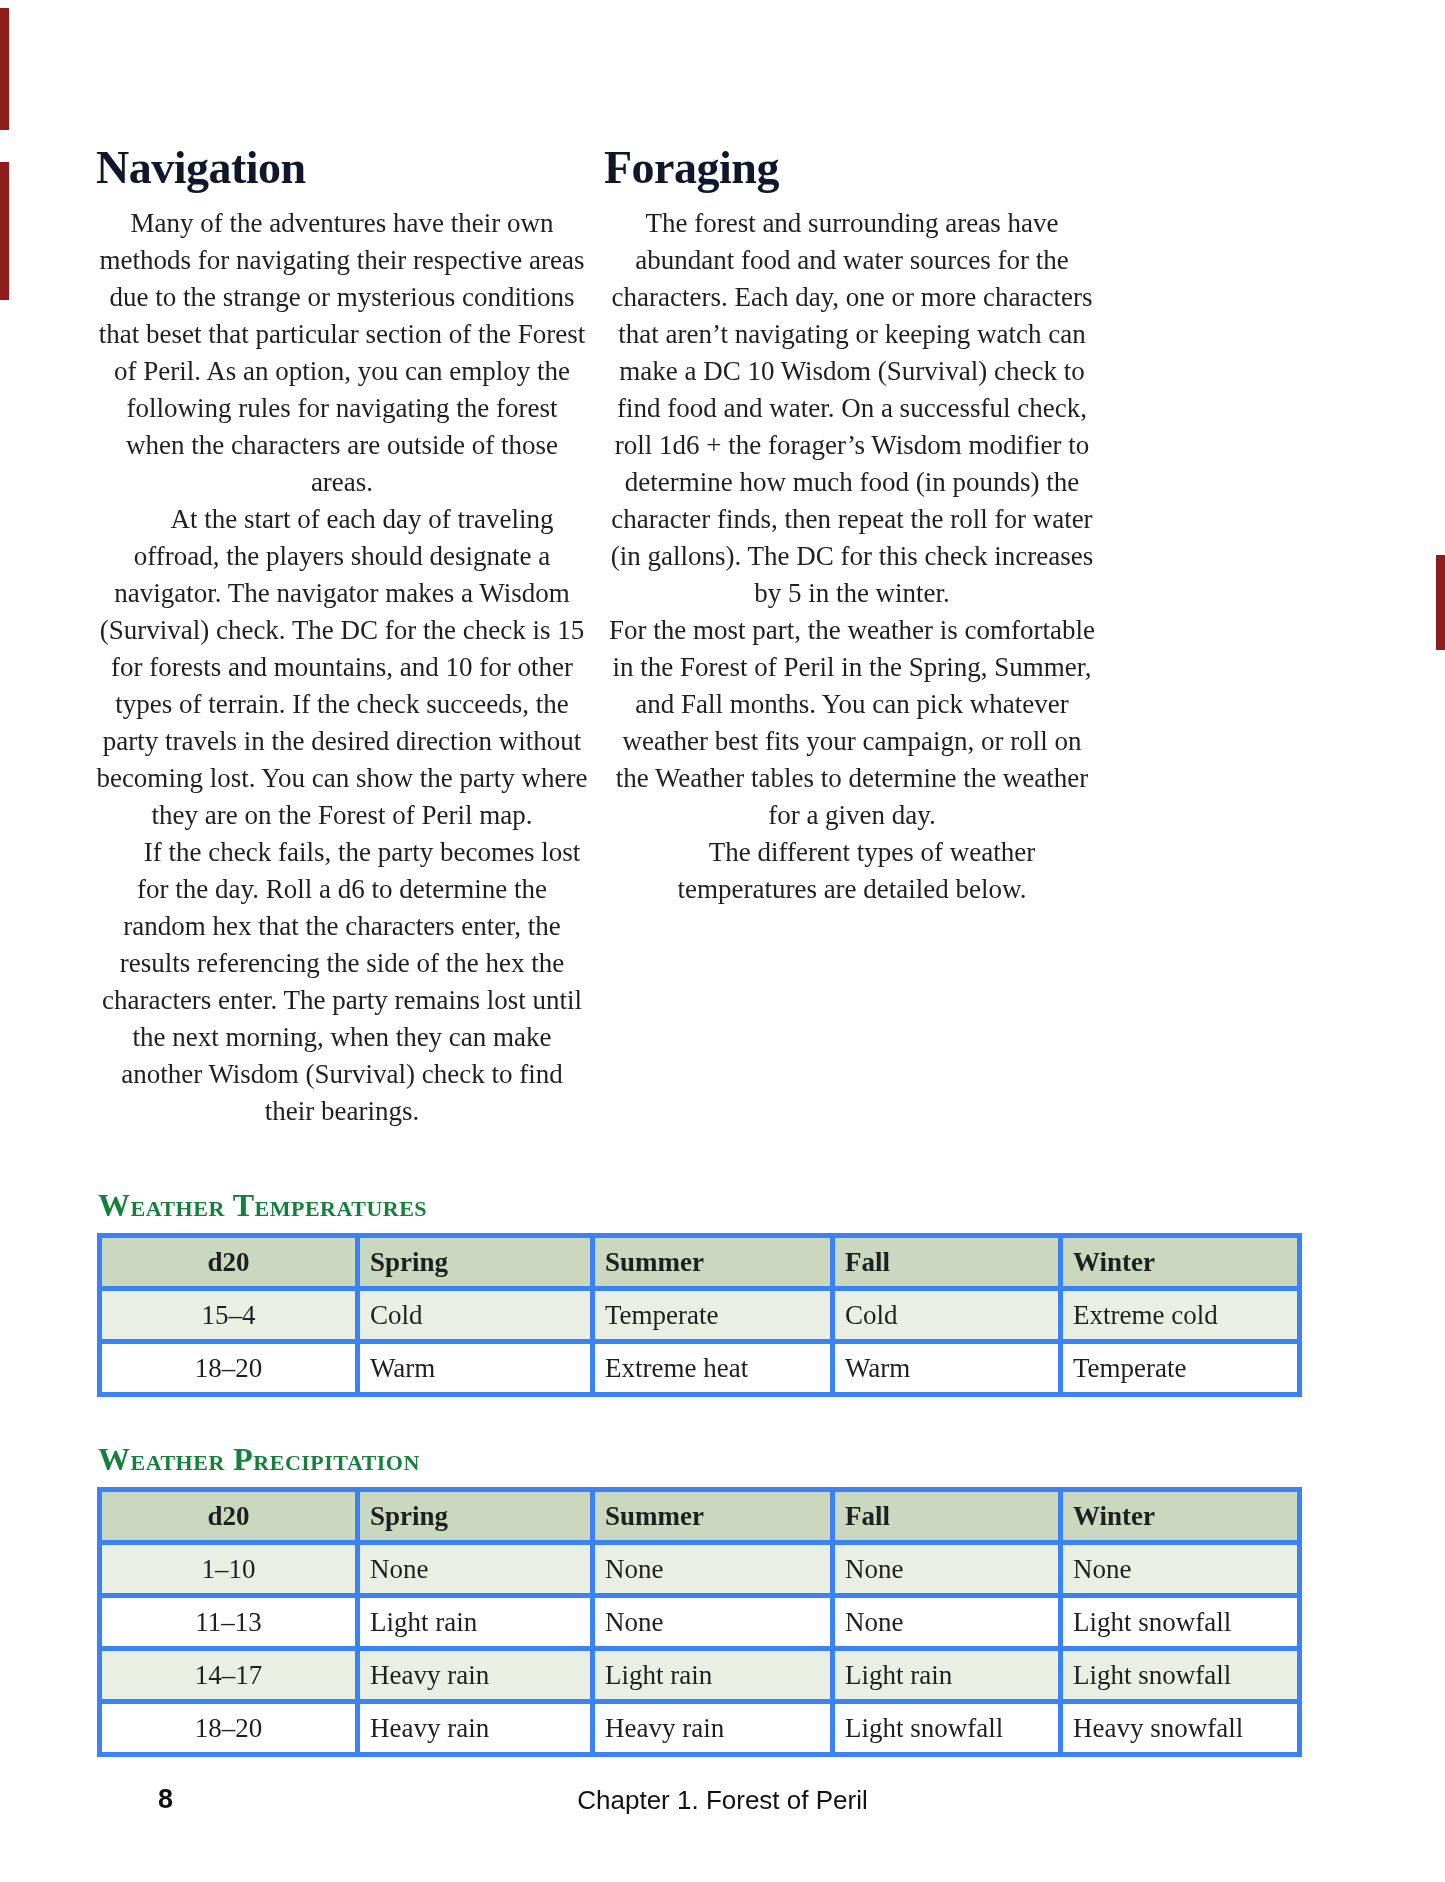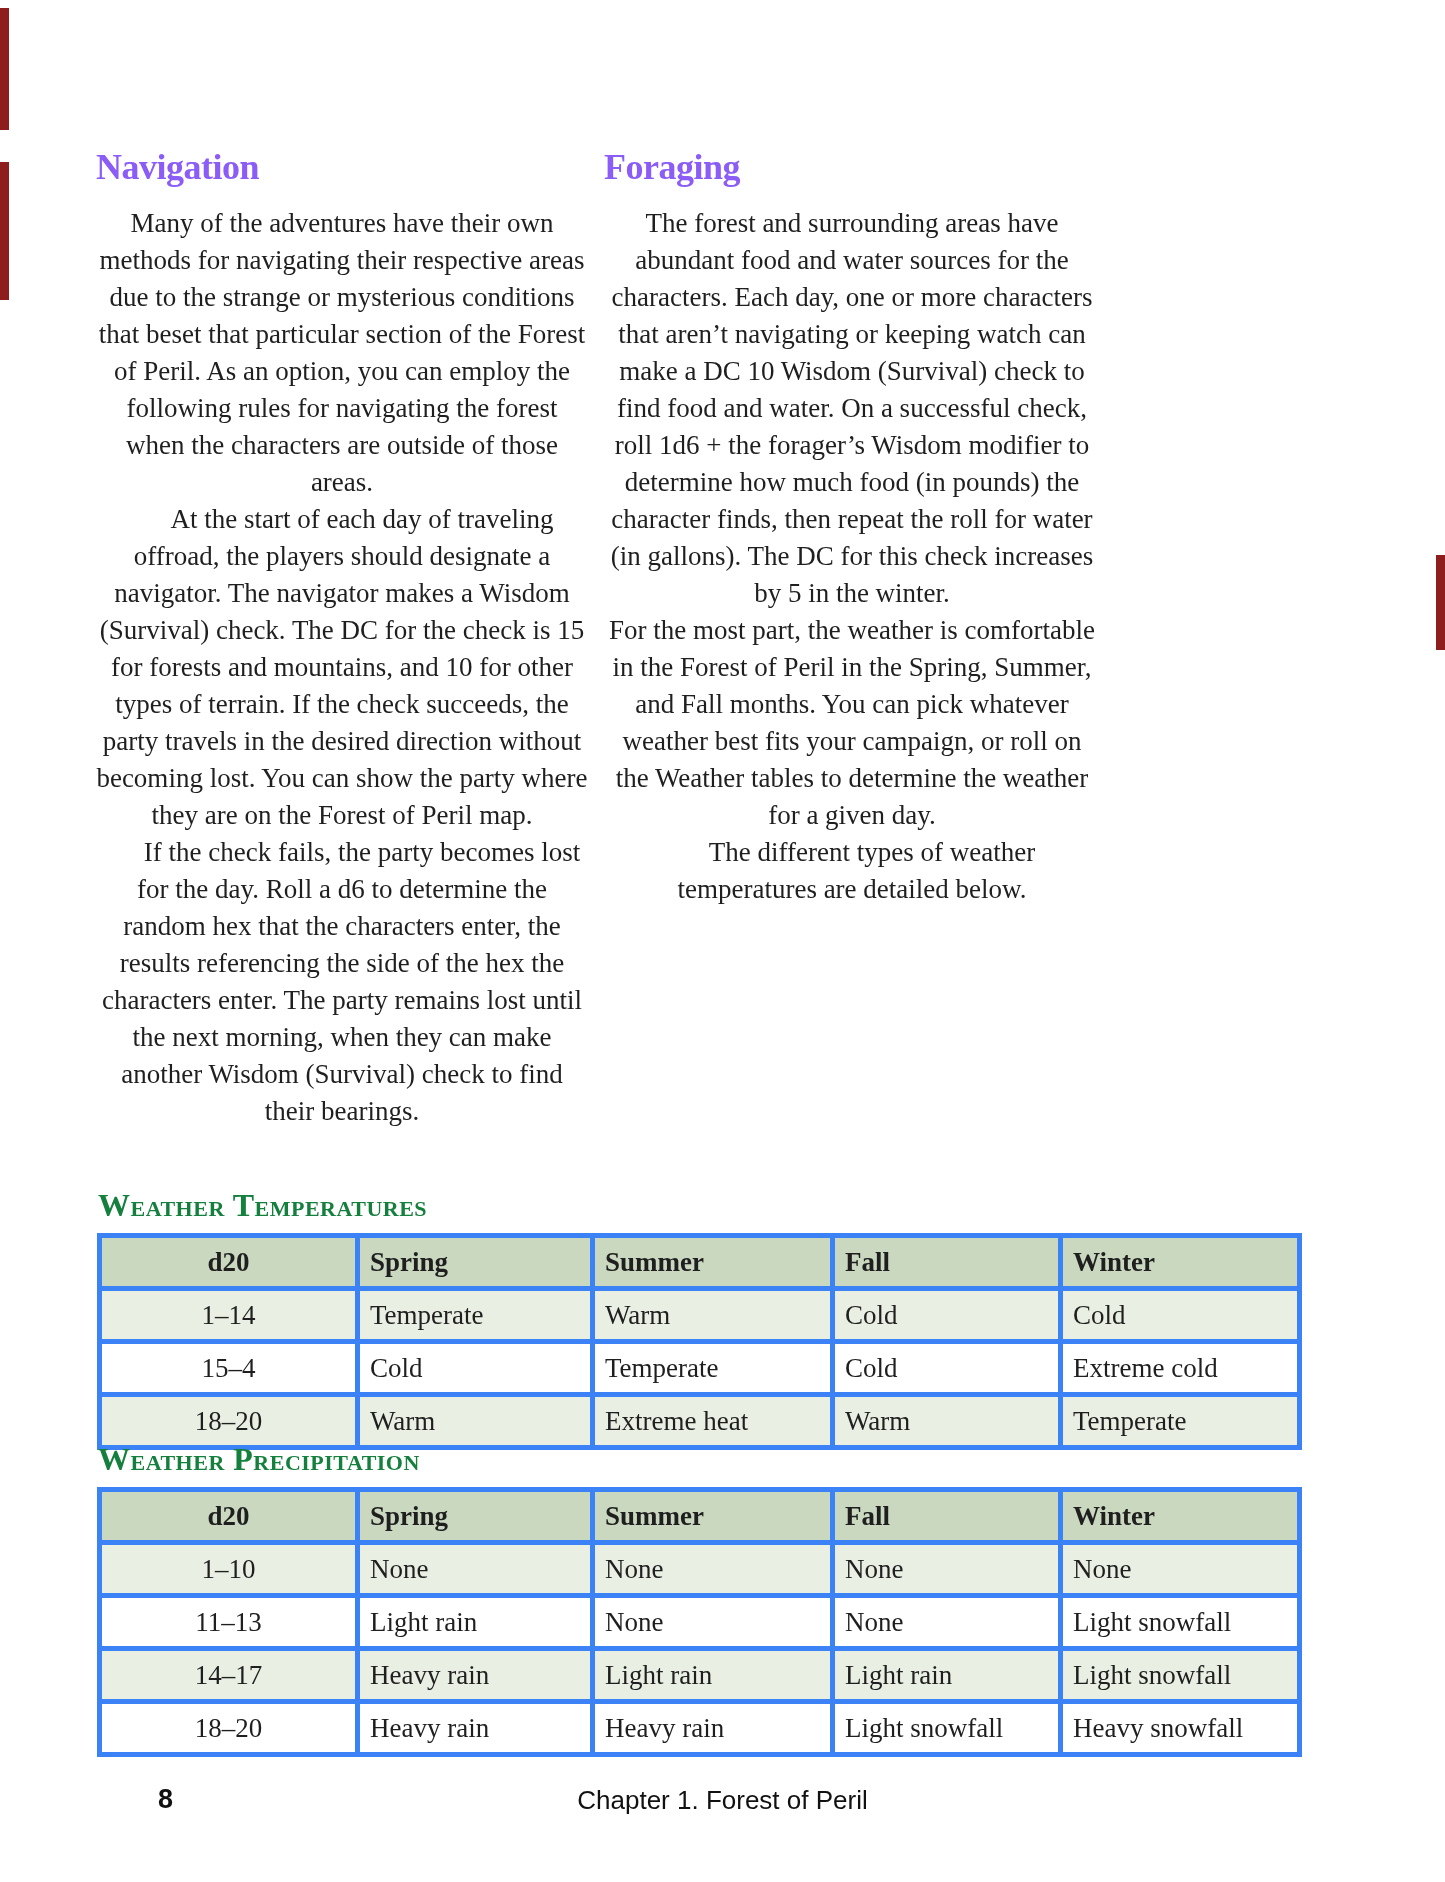--- a/index.html
+++ b/index.html
@@ -18,24 +18,24 @@
   .edge-mark.r1{right:0;top:555px;height:95px;}
 
   .col{position:absolute;top:142px;}
   .col-left{left:96px;width:492px;}
   .col-right{left:604px;width:496px;}
 
   h1.section-heading{
     margin:0 0 12px 0;
     font-family:"Liberation Serif", serif;
     font-weight:bold;
-    font-size:36px;
+    font-size:46px;
     line-height:51px;
     letter-spacing:-0.5px;
-    color:#8b5cf6;
+    color:#0f172a;
   }
   h1.section-heading.gap{margin-top:54px;}
 
   .col p{
     margin:0;
     font-size:27px;
     line-height:37px;
     text-align:center;
   }
   .col p.indent{text-indent:40px;}
@@ -124,27 +124,20 @@
         <tr>
           <th class="c-d20">d20</th>
           <th>Spring</th>
           <th>Summer</th>
           <th>Fall</th>
           <th>Winter</th>
         </tr>
       </thead>
       <tbody>
         <tr>
-          <td class="c-d20">1–14</td>
-          <td>Temperate</td>
-          <td>Warm</td>
-          <td>Cold</td>
-          <td>Cold</td>
-        </tr>
-        <tr>
           <td class="c-d20">15–4</td>
           <td>Cold</td>
           <td>Temperate</td>
           <td>Cold</td>
           <td>Extreme cold</td>
         </tr>
         <tr>
           <td class="c-d20">18–20</td>
           <td>Warm</td>
           <td>Extreme heat</td>

